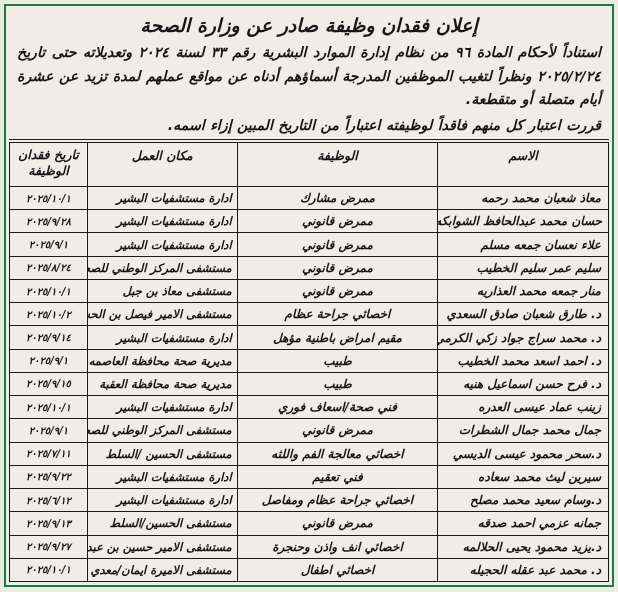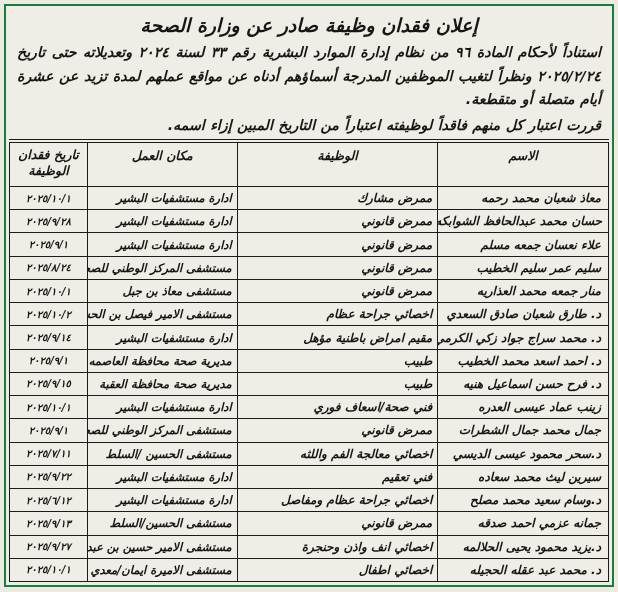--- a/index.html
+++ b/index.html
@@ -73,21 +73,21 @@
     vertical-align: top;
     padding-top: 5px;
   }
   th.col-date { white-space: normal; line-height: 16px; padding-top: 4px; }
   tbody td { height: 23px; font-size: 12px; }
   col.c-name { width: 28.5%; }
   col.c-job { width: 33.5%; }
   col.c-work { width: 25%; }
   col.c-date { width: 13%; }
   td.cell-name { text-align: right; padding-right: 7px; }
-  td.cell-job { text-align: right; }
+  td.cell-job { text-align: center; }
   td.cell-work { text-align: right; font-size: 11.5px; }
   td.cell-date { text-align: center; font-size: 10px; letter-spacing: 0.3px; }
 </style>
 </head>
 <body>
 
 <div class="page">
   <div class="frame">
 
     <div class="header">

